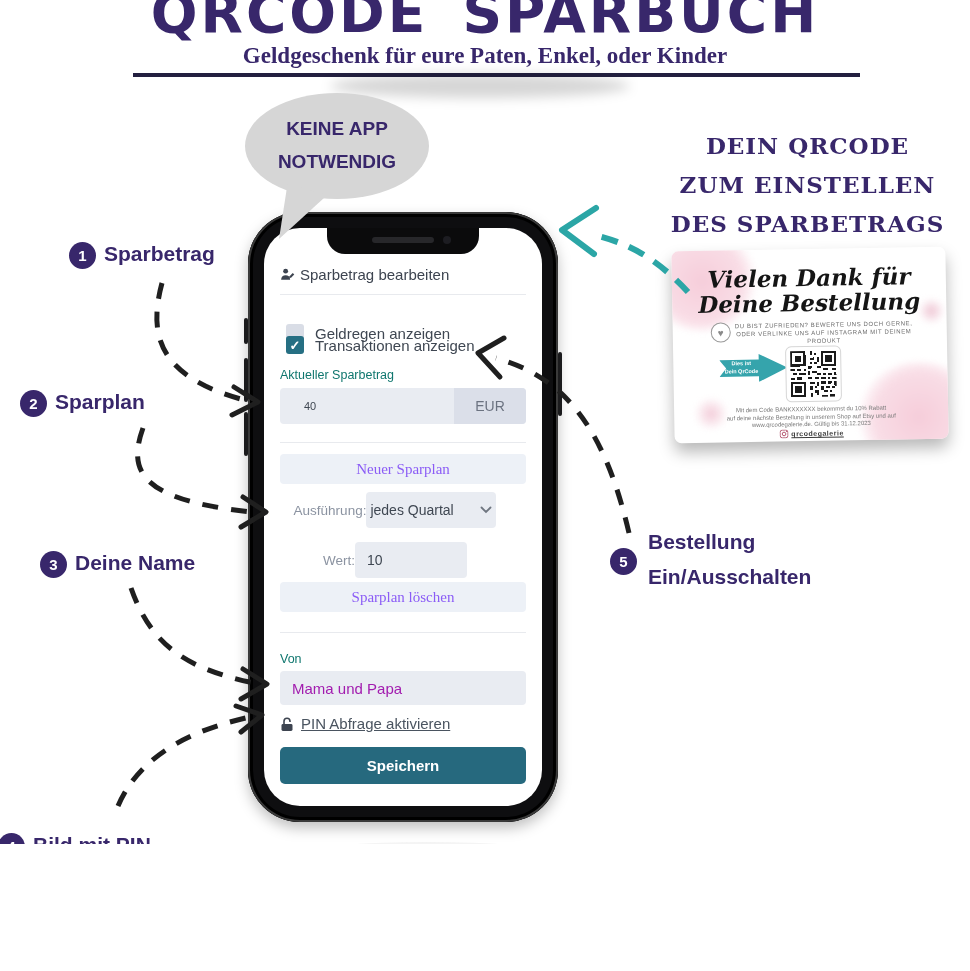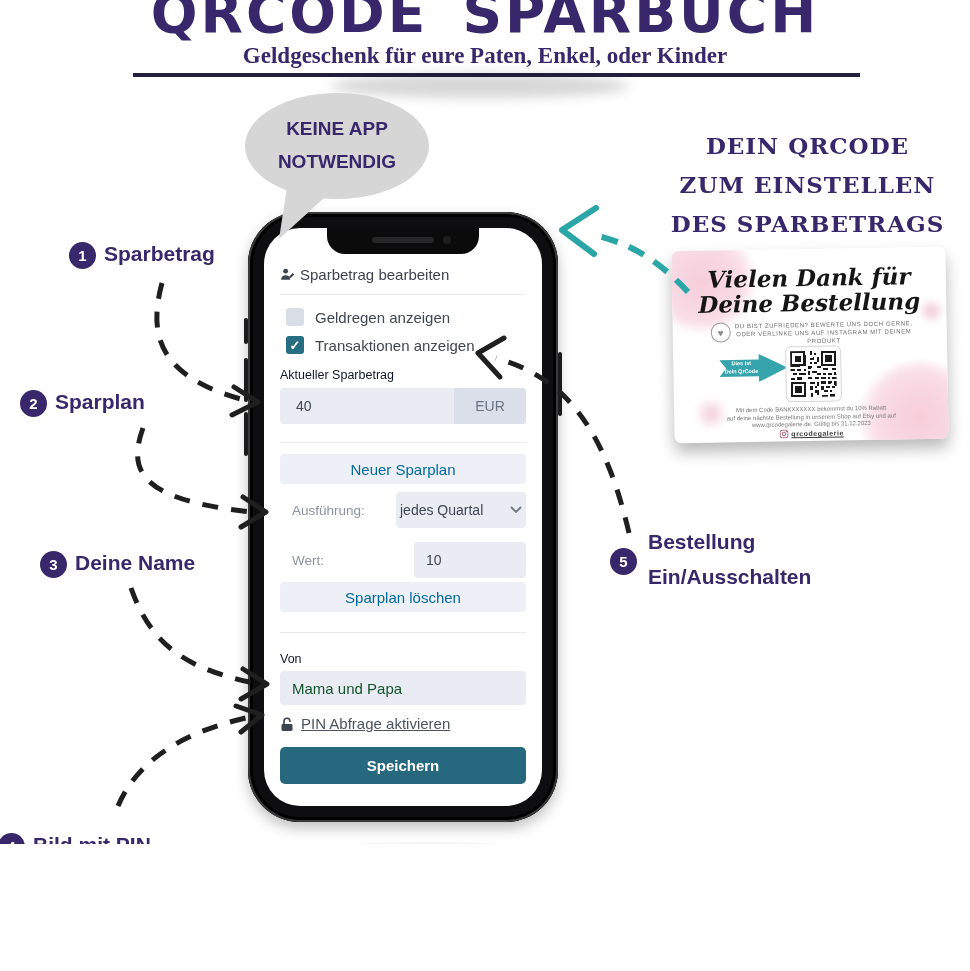--- a/index.html
+++ b/index.html
@@ -46,36 +46,36 @@
   .camera { position:absolute; right:28px; top:8px; width:8px; height:8px; border-radius:50%; background:#1d1d22; }
 
   .scr-header { position:absolute; left:16px; top:38px; display:flex; align-items:center; gap:5px;
                 font-size:15px; color:#3d4450; }
   .scr-divider { position:absolute; left:16px; right:16px; height:1px; background:#e8eaee; }
   .cb-row { position:absolute; left:22px; display:flex; align-items:center; gap:11px;
             font-size:15px; color:#3f4752; }
   .cb { width:18px; height:18px; border-radius:3px; }
   .cb.off { background:#d9dde6; }
   .cb.on { background:#266f83; color:#fff; font-size:13px; font-weight:bold; display:flex; align-items:center; justify-content:center; }
-  .small-label { position:absolute; left:16px; font-size:12.5px; color:#0f172a; }
+  .small-label { position:absolute; left:16px; font-size:12.5px; color:#0f766e; }
   .amount-input { position:absolute; left:16px; right:16px; height:36px; background:#e9ecf2; border-radius:4px;
                   display:flex; align-items:center; overflow:hidden; }
-  .amount-value { flex:1; padding-left:4px; font-size:14px; color:#3f4752;margin-left:12px; }
+  .amount-value { flex:1; padding-left:24px; font-size:11px; color:#3f4752; }
   .currency { width:72px; height:100%; background:#dbdfe9; display:flex; align-items:center; justify-content:center;
               font-size:14px; color:#6b7280; }
   .ghost-btn { position:absolute; left:16px; right:16px; height:30px; background:#edf1f7; border-radius:4px;
-               border:none; font-family:Liberation Sans, sans-serif; font-size:15px; color:#0369a1; display:flex; align-items:center; justify-content:center; }
-  .form-row { position:absolute; left:28px; right:16px; height:36px; display:flex; align-items:center; justify-content:space-between; }
+               border:none; font-family:Liberation Serif, serif; font-size:15px; color:#8b5cf6; display:flex; align-items:center; justify-content:center; }
+  .form-row { position:absolute; left:0; right:16px; height:36px; display:flex; align-items:center; justify-content:center; }
   .form-label { font-size:13.5px; color:#8b93a1; }
   .select-box { width:130px; height:36px; background:#e9ecf2; border-radius:4px; display:flex; align-items:center;
                 justify-content:space-between; padding:0 4px; font-size:14px; color:#3f4752; }
   .value-box { width:112px; height:36px; background:#e9ecf2; border-radius:4px; display:flex; align-items:center;
                padding:12px 12px; font-size:14px; color:#3f4752; }
   .text-input { position:absolute; left:16px; right:16px; height:34px; background:#e9ecf2; border-radius:4px;
-                display:flex; align-items:center; padding:0 12px; font-size:15px; color:#14532d; }
+                display:flex; align-items:center; padding:0 12px; font-size:15px; color:#a21caf; }
   .pin-row { position:absolute; left:16px; display:flex; align-items:center; gap:6px;
              font-size:15px; color:#4a5460; }
   .pin-row .link { text-decoration:underline; }
   .save-btn { position:absolute; left:16px; right:16px; height:37px; background:#26697e; border-radius:5px; border:none;
               font-family:inherit; color:#fff; font-weight:bold; font-size:15px; display:flex; align-items:center; justify-content:center; }
 
   
   .card { position:absolute; left:673px; top:249px; width:274px; height:192px; background:#fff; border-radius:7px;
           box-shadow:0 9px 16px rgba(0,0,0,.28); transform:rotate(-1deg); z-index:5; overflow:hidden; }
   .blob { position:absolute; border-radius:50%; filter:blur(3px); }
@@ -173,21 +173,21 @@
       <div class="scr-header">
         <svg width="15" height="15" viewBox="0 0 16 16">
           <circle cx="6" cy="4.4" r="2.6" fill="#3d4450"></circle>
           <path d="M1.2 13.5 c0-3 2.2-4.6 4.8-4.6 2.6 0 4.8 1.6 4.8 4.6 z" fill="#3d4450"></path>
           <path d="M10.2 9.8 l3.4-3.4 1.6 1.6 -3.4 3.4 -2 0.4 z" fill="#3d4450"></path>
         </svg>
         <span>Sparbetrag bearbeiten</span>
       </div>
       <div class="scr-divider" style="top:66px;"></div>
 
-      <div class="cb-row" style="top:80px;">
+      <div class="cb-row" style="top:96px;">
         <div class="cb off"></div>
         <span>Geldregen anzeigen</span>
       </div>
       <div class="cb-row" style="top:108px;">
         <div class="cb on">✓</div>
         <span>Transaktionen anzeigen</span>
       </div>
 
       <div class="small-label" style="top:140px;">Aktueller Sparbetrag</div>
       <div class="amount-input" style="top:160px;">

